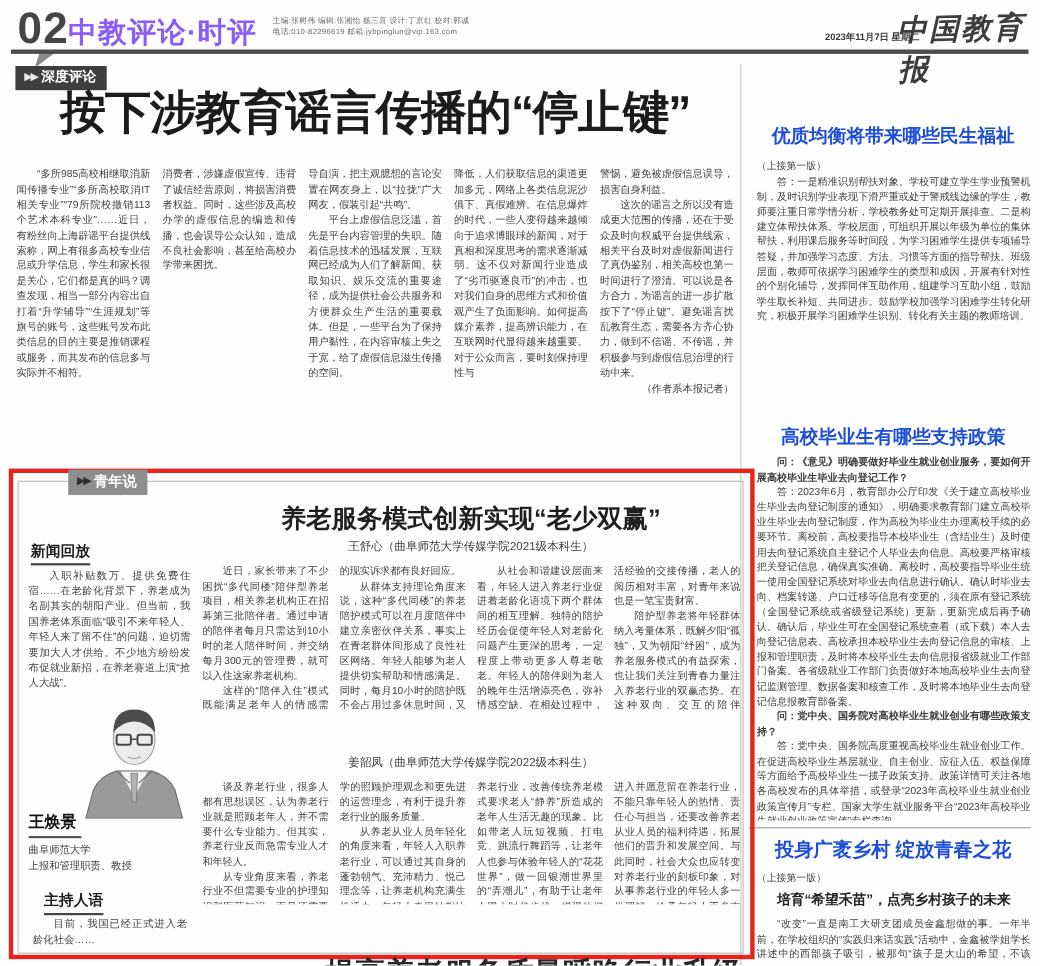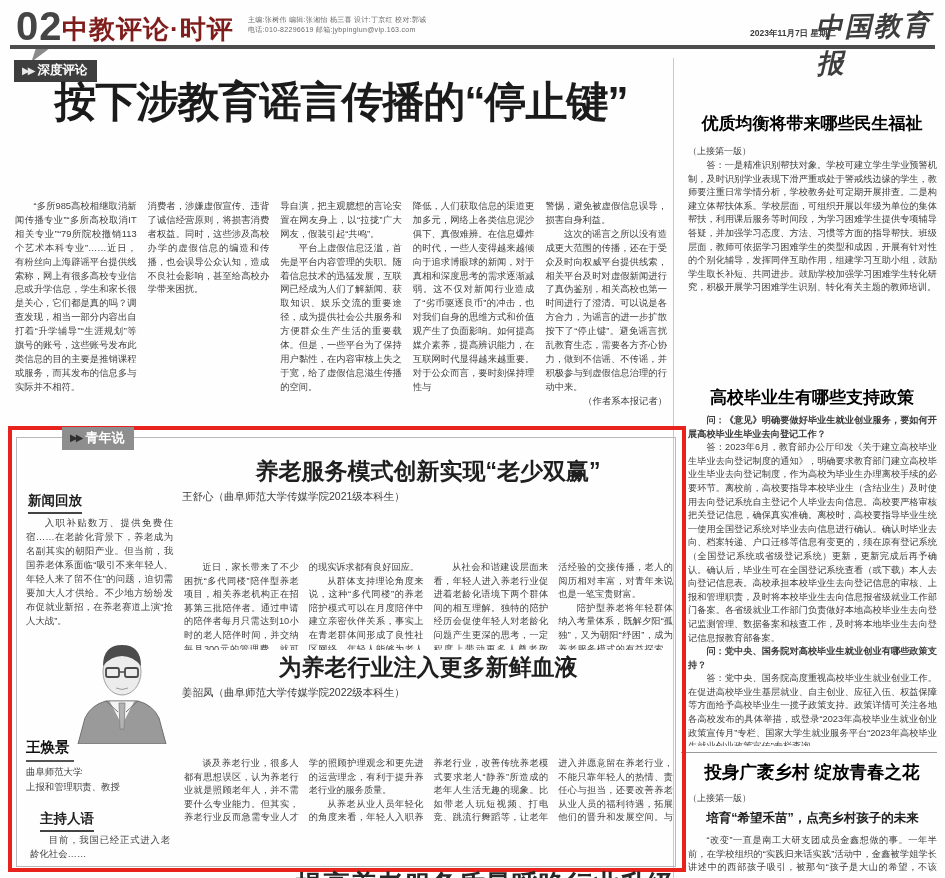--- a/index.html
+++ b/index.html
@@ -2,21 +2,21 @@
 <html><head>
 <meta charset="utf-8">
 <style>
   html,body{margin:0;padding:0;background:#ffffff;}
   .page{position:relative;width:945px;height:878px;background:#fefefe;overflow:hidden;
         font-family:"Liberation Sans","DejaVu Sans",sans-serif;color:#2e2e2e;}
   .abs{position:absolute;}
 
   
   .page-number{left:16px;top:4px;font-size:40px;font-weight:700;color:#454545;letter-spacing:1px;}
-  .section-title{left:62px;top:12px;font-size:26px;font-weight:900;color:#7f1d1d;letter-spacing:1px;}
+  .section-title{left:62px;top:12px;font-size:26px;font-weight:900;color:#8b5cf6;letter-spacing:1px;}
   .page-flag{left:34px;top:46px;width:0;height:0;border-left:16px solid #8a8a8a;border-bottom:16px solid transparent;transform:skewX(-18deg);}
   .staff{left:248px;top:15px;font-size:7px;line-height:10px;color:#6a6a6a;letter-spacing:.3px;}
   .issue-date{left:750px;top:28px;font-size:8.5px;font-weight:700;color:#3a3a3a;}
   .paper-title{left:816px;top:8px;font-size:27px;font-weight:700;font-style:italic;
                font-family:"DejaVu Serif","Liberation Serif",serif;color:#3d3d3d;transform:rotate(-1.5deg);letter-spacing:2px;}
   .masthead-rule{left:10px;top:45px;width:925px;height:4px;background:#4d4d4d;}
 
   
   .tag{display:flex;align-items:center;gap:4px;font-weight:700;padding:2px 10px 3px 8px;}
   .deep-tag{left:14px;top:60px;background:#3e3e3e;color:#fff;font-size:12.5px;}
@@ -24,21 +24,21 @@
   .arrows{font-size:10px;line-height:1;letter-spacing:-2px;}
   .deep-tag .arrows{color:#e9e9e9;}
   .youth-tag .arrows{color:#2f2f2f;}
 
   
   .main-headline{left:15px;top:78px;width:652px;text-align:center;font-size:42px;line-height:1.15;
                  font-weight:900;color:#1b1b1b;letter-spacing:-1px;white-space:nowrap;}
   .main-byline{left:15px;top:132px;width:652px;text-align:center;font-size:11px;color:#3b3b3b;}
   .colrow{display:flex;}
   .deep-cols{left:15px;top:152px;width:652px;height:268px;gap:11px;}
-  .col{flex:1 1 0;overflow:hidden;font-size:9.3px;line-height:13.9px;text-align:justify;color:#3e3e3e;margin-top:48px;}
+  .col{flex:1 1 0;overflow:hidden;font-size:9.3px;line-height:13.9px;text-align:justify;color:#3e3e3e;}
   .col p{margin:0;text-indent:2em;}
   .cont p:first-child{text-indent:0;}
   .col p.sig{text-align:right;text-indent:0;}
 
   .region-divider{left:673px;top:58px;width:1px;height:820px;background:#c9c9c9;}
 
   
   .youth-box{left:8px;top:426px;width:678px;height:446px;border:4px solid #e8231e;box-sizing:border-box;z-index:4;}
   .youth-frame{left:16px;top:437px;width:660px;height:430px;border:1px solid #b9b9b9;box-sizing:border-box;z-index:1;}
 
@@ -49,31 +49,31 @@
   .portrait{left:72px;top:634px;width:100px;height:110px;z-index:5;}
   .host-name{left:26px;top:738px;font-size:14.5px;font-weight:700;color:#111;border-bottom:2px solid #555;padding:0 4px 3px 0;z-index:6;}
   .host-title{left:26px;top:764px;width:147px;font-size:9.4px;line-height:15px;color:#3e3e3e;z-index:5;}
   .note-heading{left:40px;top:810px;}
   .note-text{left:30px;top:833px;width:140px;height:30px;overflow:hidden;font-size:9.4px;line-height:14px;text-align:justify;color:#3e3e3e;z-index:5;}
   .note-text p{margin:0;text-indent:2em;}
 
   .a-headline{width:492px;text-align:center;font-weight:900;color:#1f1f1f;white-space:nowrap;z-index:5;}
   .a1-headline{left:182px;top:456px;font-size:23px;}
   .a2-headline{left:182px;top:652px;font-size:23px;}
-  .a-byline{left:182px;top:0;width:492px;text-align:left;font-size:10.5px;color:#3b3b3b;z-index:5;}
+  .a-byline{left:182px;top:0;width:492px;text-align:center;font-size:10.5px;color:#3b3b3b;z-index:5;}
   .a1-byline{top:490px;}
   .a2-byline{top:686px;}
   .a-cols{left:184px;width:489px;gap:10px;z-index:5;}
   .a1-cols{top:513px;height:137px;}
   .a2-cols{top:709px;height:113px;}
   .a-cols .col{font-size:9.2px;line-height:13.6px;}
   .youth-bottom-headline{left:182px;top:867px;width:492px;text-align:right;font-size:27px;font-weight:700;color:#272727;white-space:nowrap;z-index:5;}
 
   
-  .r-headline{width:248px;text-align:center;font-weight:700;color:#000000;white-space:nowrap;}
+  .r-headline{width:248px;text-align:center;font-weight:700;color:#1d4ed8;white-space:nowrap;}
   .rq-headline{left:688px;top:112px;font-size:17px;}
   .rp-headline{left:688px;top:386px;font-size:17px;}
   .rr-headline{left:688px;top:760px;font-size:17.5px;}
   .cont-note{font-size:9px;color:#444;}
   .rq-cont{left:688px;top:145px;}
   .rr-cont{left:688px;top:792px;}
   .rbody{width:249px;overflow:hidden;font-size:9.2px;line-height:13.6px;text-align:justify;color:#3d3d3d;}
   .rbody p{margin:0;text-indent:2em;}
   .rbody p.q{font-weight:700;}
   .rq-body{left:688px;top:159px;height:216px;}
@@ -175,21 +175,20 @@
       </div>
     <div class="col">
         <p>从社会和谐建设层面来看，年轻人进入养老行业促进着老龄化语境下两个群体间的相互理解。独特的陪护经历会促使年轻人对老龄化问题产生更深的思考，一定程度上带动更多人尊老敬老。年轻人的陪伴则为老人的晚年生活增添亮色，弥补情感空缺。在相处过程中，年轻人并非单纯的“服务者”，同时也是“学习者”。两代群体的沟通促进着生</p>
       </div>
     <div class="col cont">
         <p>活经验的交接传播，老人的阅历相对丰富，对青年来说也是一笔宝贵财富。</p>
         <p>陪护型养老将年轻群体纳入考量体系，既解夕阳“孤独”，又为朝阳“纾困”，成为养老服务模式的有益探索，也让我们关注到青春力量注入养老行业的双赢态势。在这种双向、交互的陪伴中，“少长咸集”的和谐场景正徐徐搭建，这样的“老少双赢”也令人期待。</p>
       </div>
   </div>
 
-  <div class="abs a-headline a2-headline">为养老行业注入更多新鲜血液</div>
   <div class="abs a-byline a2-byline">姜韶凤（曲阜师范大学传媒学院2022级本科生）</div>
   <div class="abs colrow a-cols a2-cols">
     <div class="col">
         <p>谈及养老行业，很多人都有思想误区，认为养老行业就是照顾老年人，并不需要什么专业能力。但其实，养老行业反而急需专业人才和年轻人。</p>
         <p>从专业角度来看，养老行业不但需要专业的护理知识和医药知识，而且还需要一定的心理学知识。年轻从业者的学历高、学习能力强，具有更科</p>
       </div>
     <div class="col cont">
         <p>学的照顾护理观念和更先进的运营理念，有利于提升养老行业的服务质量。</p>
         <p>从养老从业人员年轻化的角度来看，年轻人入职养老行业，可以通过其自身的蓬勃朝气、充沛精力、悦己理念等，让养老机构充满生机活力。年轻人奇思妙想比较多，他们能够把社会上一些流行元素带进</p>
       </div>

